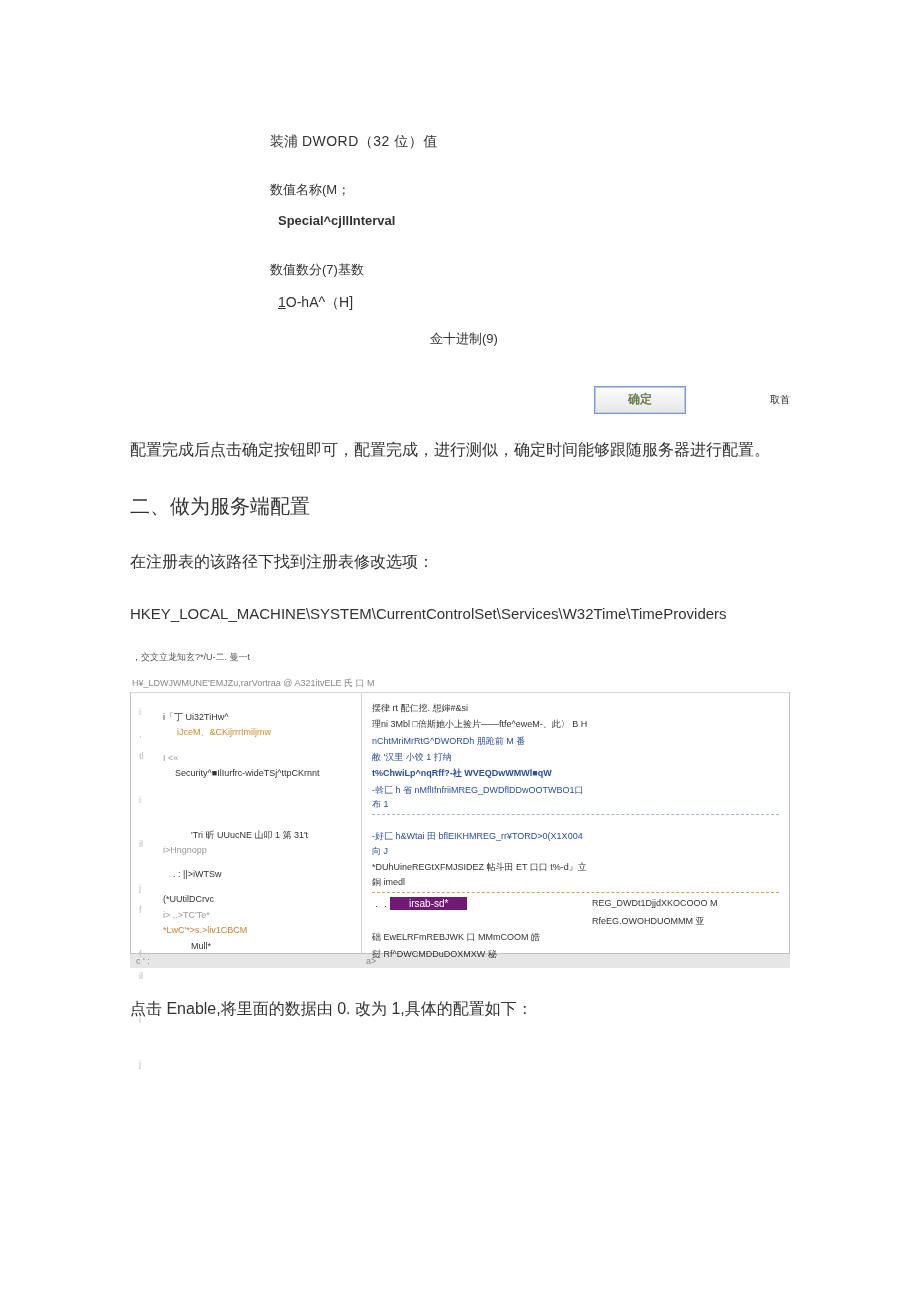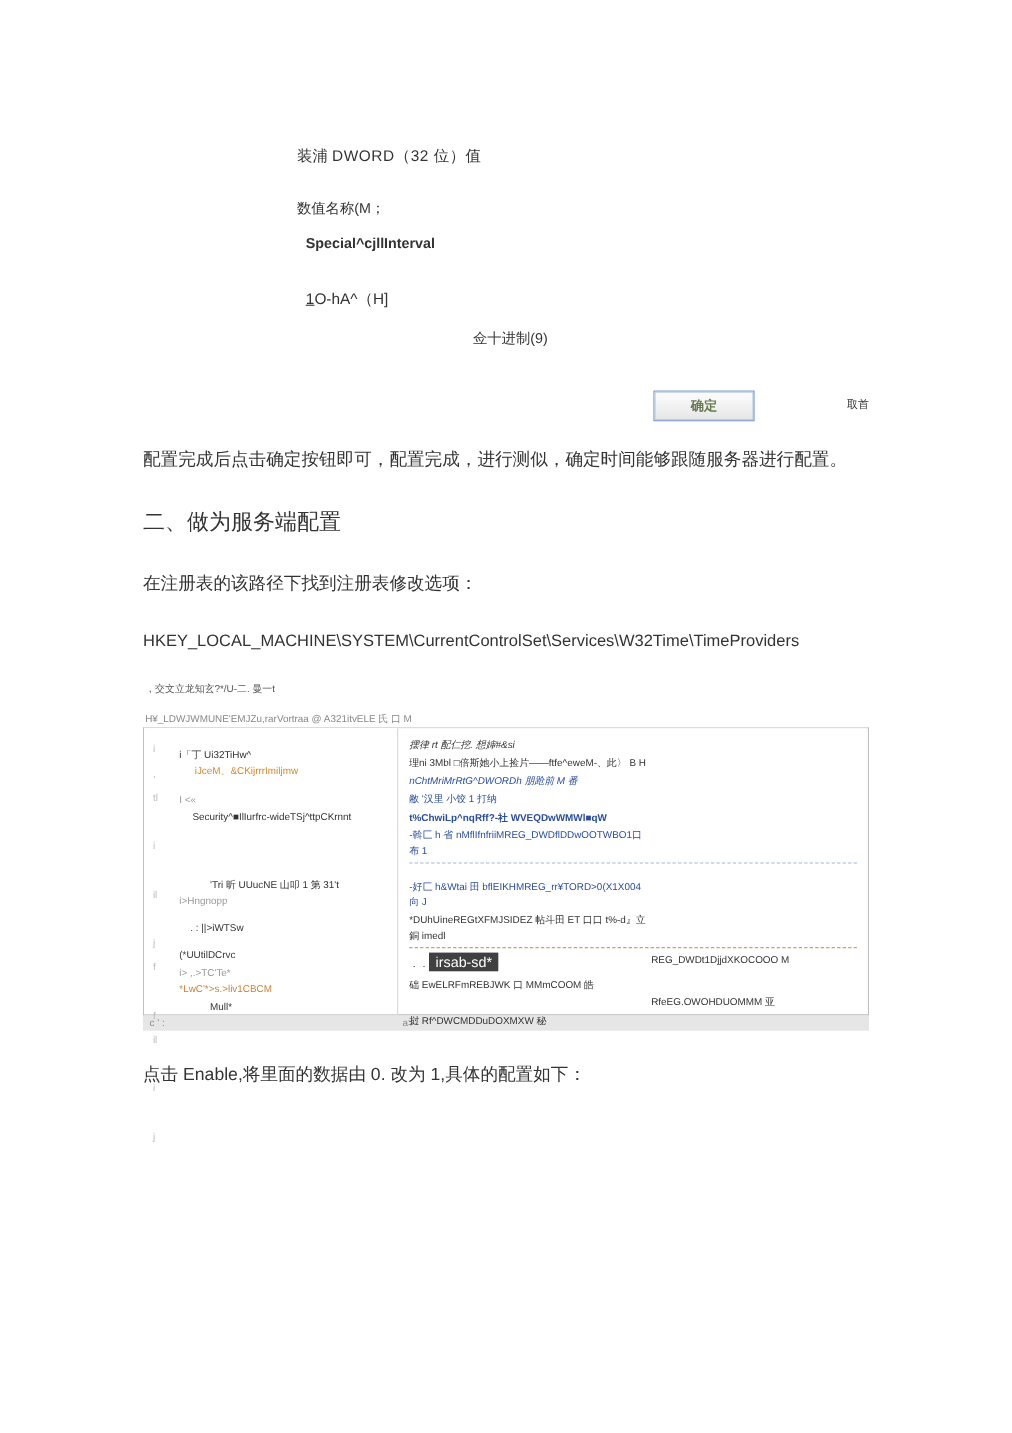--- a/index.html
+++ b/index.html
@@ -163,29 +163,29 @@
     color: #666;
     font-size: 9px;
     margin-bottom: 4px;
   }
   .list-row {
     display: flex;
     margin: 2px 0;
     color: #333;
   }
   .list-row .bl { color: #2a4e9a; }
-  .list-row .it { font-style: italic; }
+  .list-row .it { }
   .list-row .nm { flex: 0 0 220px; }
   .list-row .tp { flex: 0 0 180px; }
   .row-dash-top { border-top: 1px dashed #9fb7d6; padding-top: 14px; margin-top: 3px;}
   .hl-cell {
-    background: #404040;
+    background: #701a75;
     color: #fff;
-    padding: 1px 6px;
-    font-size: 13px;
+    padding: 1px 19px;
+    font-size: 10px;
   }
   .reg-status {
     height: 14px;
     background: #e6e6e6;
     font-size: 9px;
     color: #888;
     display: flex;
   }
   .reg-status .l { width: 30px; padding-left: 6px;}
   .reg-status .m { flex:1; padding-left: 200px;}
@@ -198,20 +198,21 @@
 <body>
 
 <div class="page">
 
   <div class="dlg-section">
     <div class="dlg-title">
       <span>装浦 </span><span class="en">DWORD（32 位）值</span>
     </div>
     <div class="dlg-label">数值名称(M；</div>
     <div class="dlg-val">Special^cjllInterval</div>
+    <div class="dlg-label">数值数分(7)基数</div>
     <div class="dlg-val2">
       <span class="u1">1</span><span>O-hA^（H]</span>
     </div>
     <div class="radix-row">佥十进制(9)</div>
     <div class="btn-row">
       <div class="ok-btn">确定</div>
       <div class="cancel-txt">取首</div>
     </div>
   </div>
 
@@ -276,25 +277,25 @@
           </div>
         <div class="list-row">
             <span class="nm">*DUhUineREGtXFMJSIDEZ 帖斗田 ET 口口 t%-d』立銅 imedl</span>
           </div>
         <div style="border-top:1px dashed #d0a060;margin:3px 0 3px 0;"></div>
         <div class="list-row">
           <span class="nm">．．<span class="hl-cell">irsab-sd*</span></span>
           <span class="tp">REG_DWDt1DjjdXKOCOOO M</span>
         </div>
         <div class="list-row">
-            <span class="nm">础 EwELRFmREBJWK 口 MMmCOOM 皓</span>
-          </div>
-        <div class="list-row">
             <span class="nm"></span>
             <span class="tp">RfeEG.OWOHDUOMMM 亚</span>
+          </div>
+        <div class="list-row">
+            <span class="nm">础 EwELRFmREBJWK 口 MMmCOOM 皓</span>
           </div>
         <div class="list-row">
             <span class="nm">挝 Rf^DWCMDDuDOXMXW 秘</span>
           </div>
       </div>
     </div>
     <div class="reg-status">
       <div class="l">c ' :</div>
       <div class="m">a&gt;</div>
     </div>

